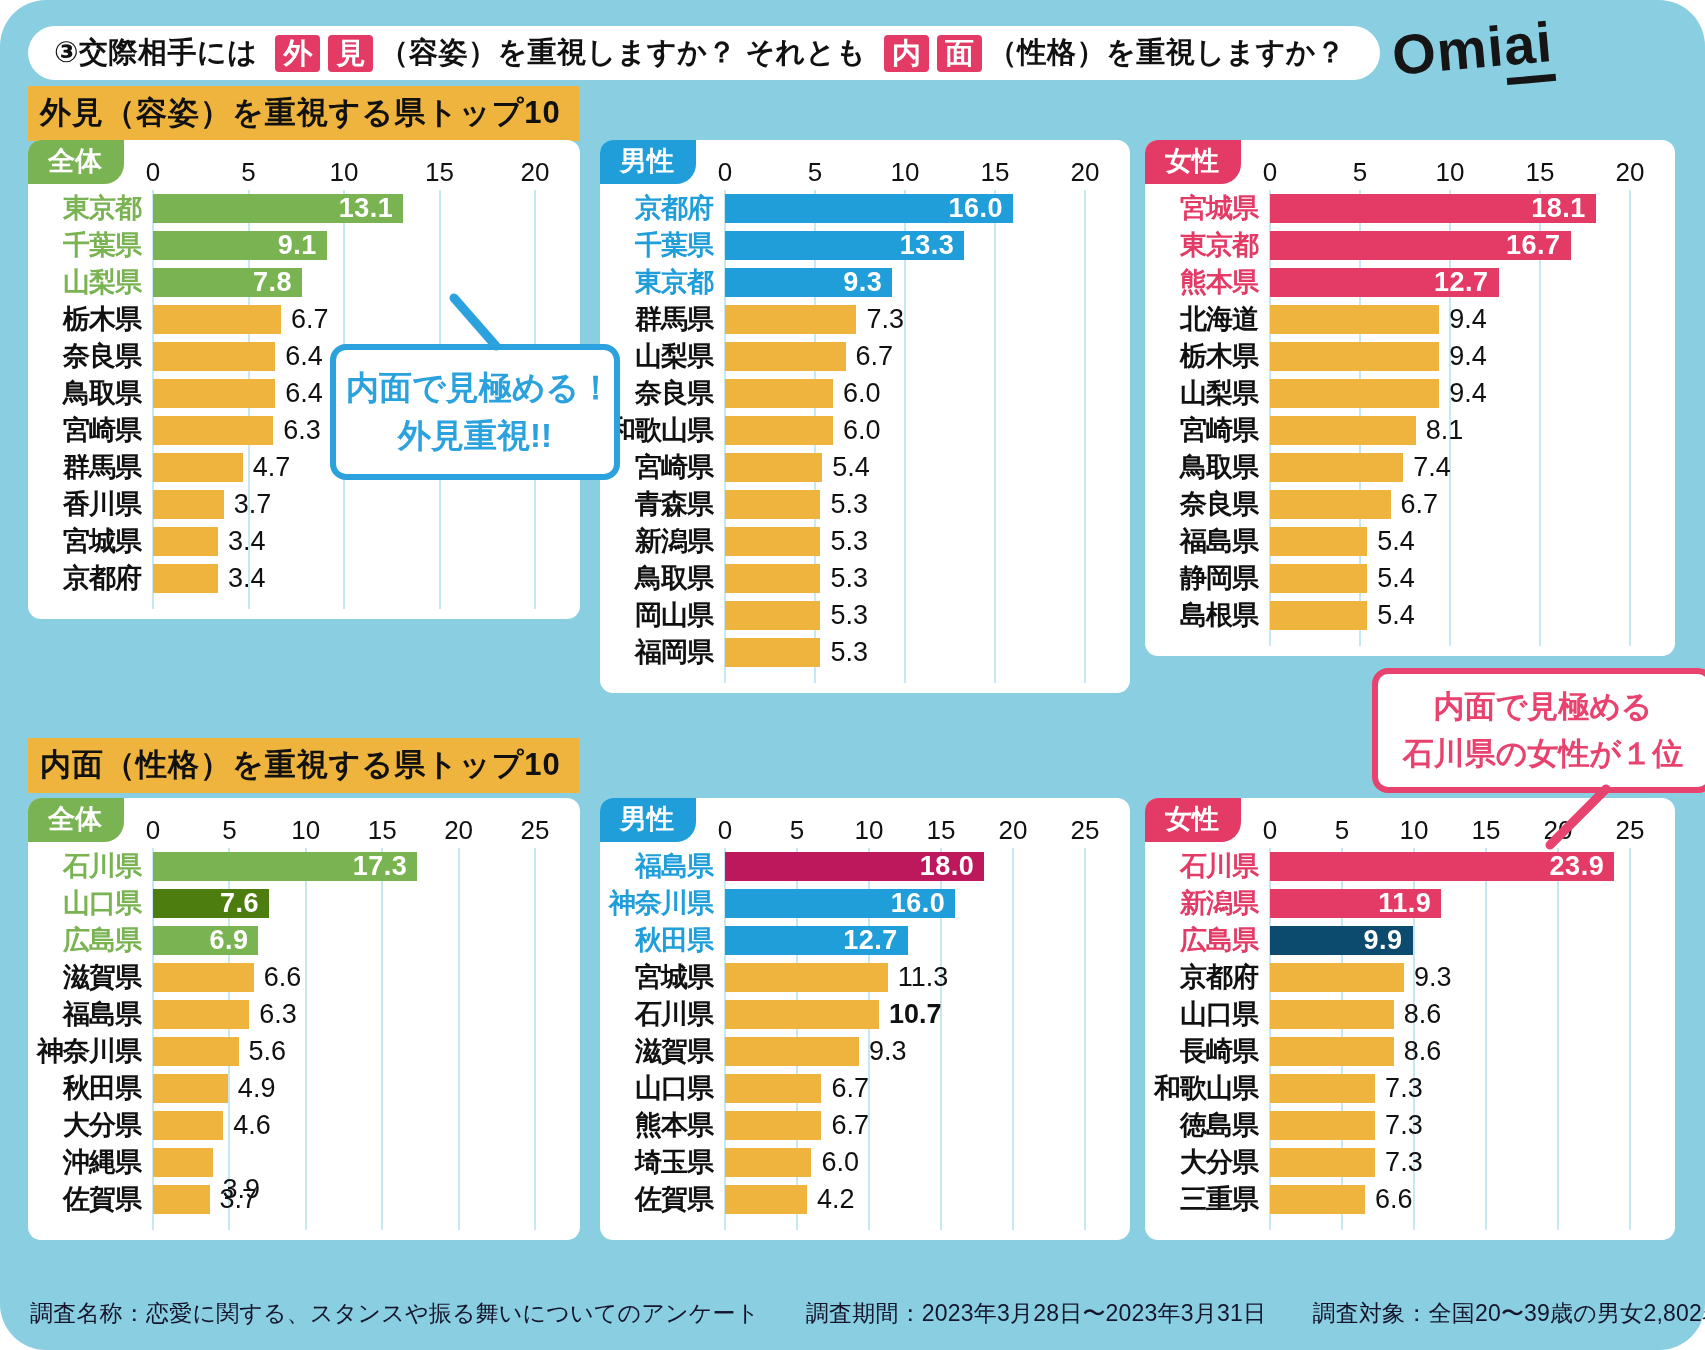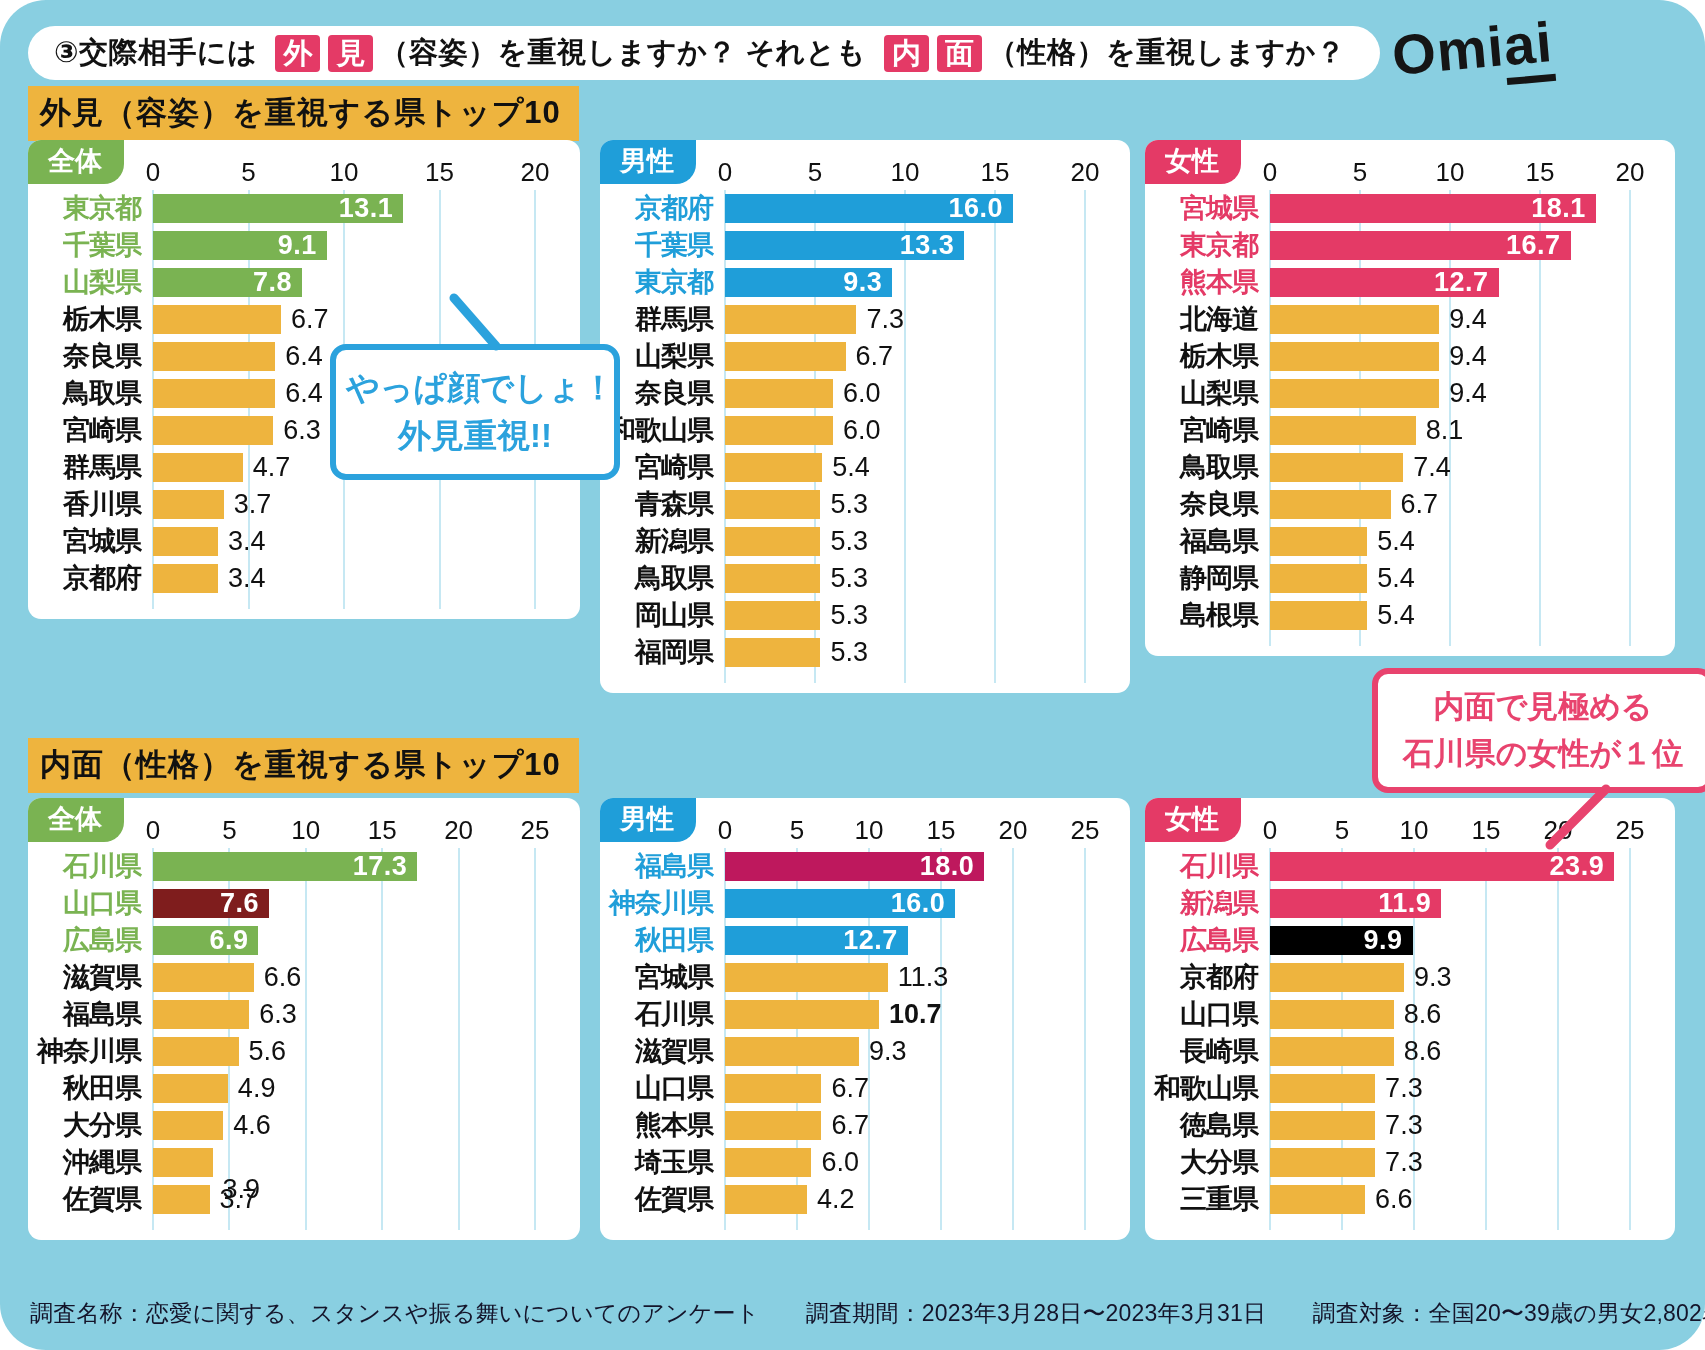--- a/index.html
+++ b/index.html
@@ -348,21 +348,21 @@
           <div class="gridline" style="left: 100%;"></div>
         </div>
         <div class="c-row">
           <div class="c-label" style="color: rgb(122, 179, 82);">石川県</div>
           <div class="c-bar top3" style="width: 69.2%; background: rgb(122, 179, 82);">
             <span class="val-in">17.3</span>
           </div>
         </div>
         <div class="c-row">
           <div class="c-label" style="color: rgb(122, 179, 82);">山口県</div>
-          <div class="c-bar top3" style="width: 30.4%; background: #7f1d1d;">
+          <div class="c-bar top3" style="width: 30.4%; background: #4d7c0f;">
             <span class="val-in">7.6</span>
           </div>
         </div>
         <div class="c-row">
           <div class="c-label" style="color: rgb(122, 179, 82);">広島県</div>
           <div class="c-bar top3" style="width: 27.6%; background: rgb(122, 179, 82);">
             <span class="val-in">6.9</span>
           </div>
         </div>
         <div class="c-row">
@@ -502,21 +502,21 @@
           </div>
         </div>
         <div class="c-row">
           <div class="c-label" style="color: rgb(228, 58, 102);">新潟県</div>
           <div class="c-bar top3" style="width: 47.6%; background: rgb(228, 58, 102);">
             <span class="val-in">11.9</span>
           </div>
         </div>
         <div class="c-row">
           <div class="c-label" style="color: rgb(228, 58, 102);">広島県</div>
-          <div class="c-bar top3" style="width: 39.6%; background: #000000;">
+          <div class="c-bar top3" style="width: 39.6%; background: #0c4a6e;">
             <span class="val-in">9.9</span>
           </div>
         </div>
         <div class="c-row">
           <div class="c-label">京都府</div>
           <div class="c-bar" style="width: 37.2%; background: rgb(238, 180, 62);"></div>
           <span class="val-out" style="left: calc(37.2% + 10px);">9.3</span>
         </div>
         <div class="c-row">
           <div class="c-label">山口県</div>
@@ -548,21 +548,21 @@
           <div class="c-bar" style="width: 26.4%; background: rgb(238, 180, 62);"></div>
           <span class="val-out" style="left: calc(26.4% + 10px);">6.6</span>
         </div>
       </div>
     </div>
 
   <div class="bubble bubble-blue">
     <svg class="tail tail-blue" width="100" height="60">
       <line x1="72" y1="56" x2="30" y2="8" stroke="currentColor" stroke-width="9" stroke-linecap="round"></line>
     </svg>
-  <div class="bl">やっぱ顔でしょ！</div>
+  <div class="bl">内面で見極める！</div>
       <div class="bl">外見重視!!</div>
     </div>
 
   <div class="bubble bubble-pink">
     <svg class="tail tail-pink" width="100" height="66">
       <line x1="78" y1="4" x2="22" y2="60" stroke="currentColor" stroke-width="9" stroke-linecap="round"></line>
     </svg>
   <div class="bl">内面で見極める</div>
       <div class="bl">石川県の女性が１位</div>
     </div>

